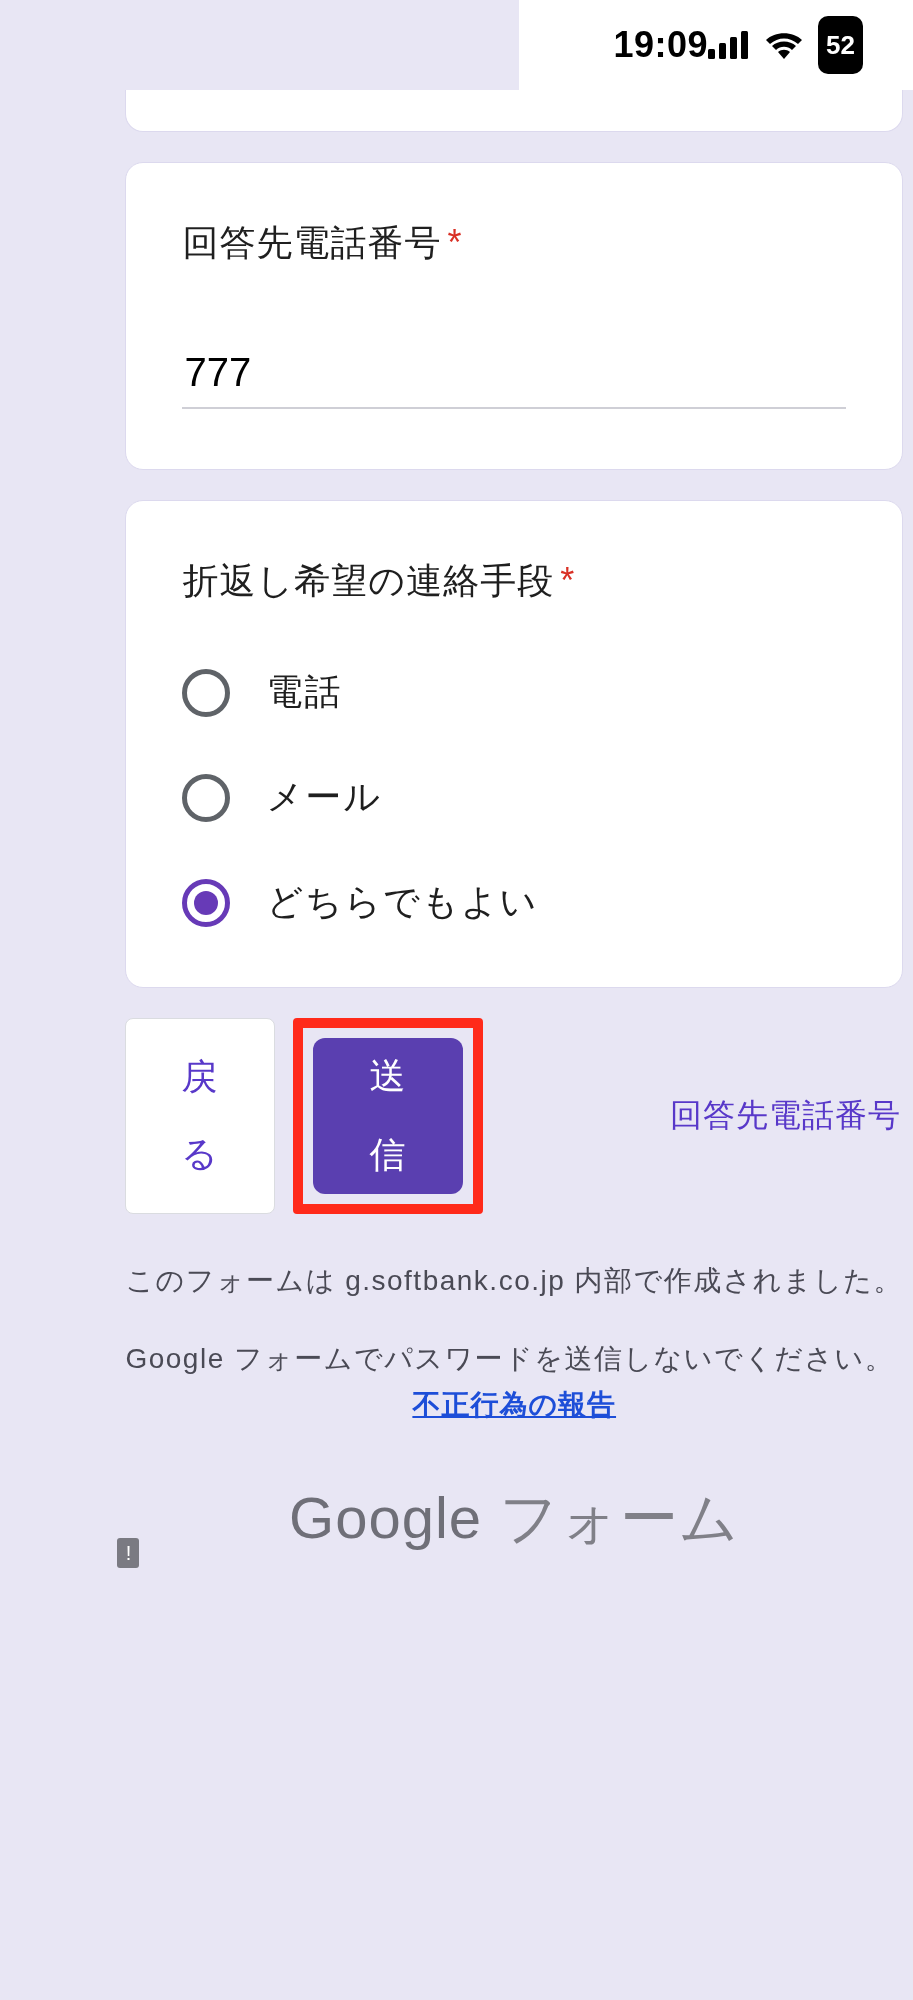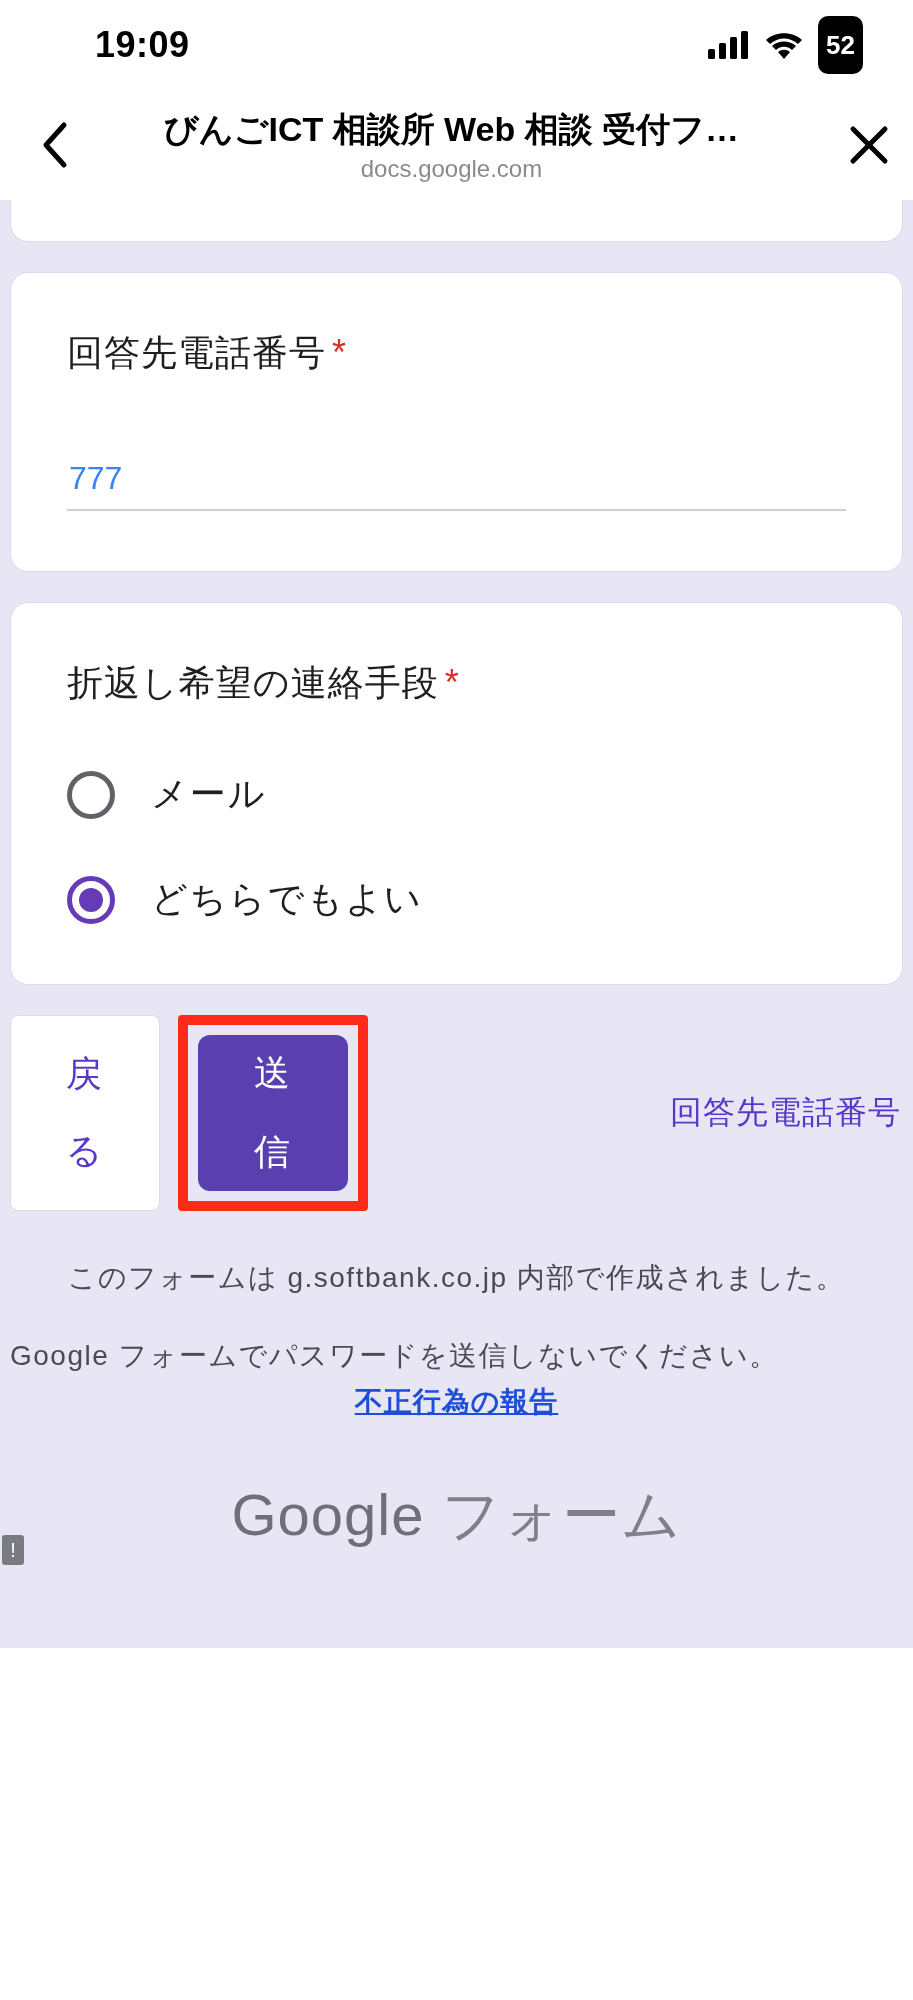--- a/index.html
+++ b/index.html
@@ -1,17 +1,17 @@
 <!DOCTYPE html>
 <html><head>
 <meta charset="utf-8">
 <style>
   * { margin: 0; padding: 0; box-sizing: border-box; }
   html, body { width: 913px; height: 2000px; font-family: -apple-system, "Hiragino Sans", "Helvetica Neue", Arial, sans-serif; background: #ffffff; }
-  .screen { width: 913px; height: 1648px; display: flex; flex-direction: column; background: #e8e6f4; }
+  .screen { width: 913px; height: 2000px; display: flex; flex-direction: column; background: #e8e6f4; align-items: flex-end; }
 
   
   .status-bar { height: 90px; background: #ffffff; display: flex; align-items: center; justify-content: space-between; padding: 0 50px 0 95px; }
   .status-time { font-size: 36px; font-weight: 700; letter-spacing: 0.5px; }
   .status-right { display: flex; align-items: center; gap: 14px; }
   .signal-icon svg, .wifi-icon svg { display: block; }
   .battery-badge { background: #000; color: #fff; border-radius: 10px; padding: 16px 8px; font-size: 26px; font-weight: 700; line-height: 1; display: inline-flex; align-items: center; }
 
   
   .nav-bar { height: 110px; background: #ffffff; display: flex; align-items: center; padding: 0 24px 0 24px; }
@@ -22,21 +22,21 @@
   .nav-close { width: 70px; display: flex; justify-content: flex-end; align-items: center; }
 
   
   .form-area { flex: 0 0 auto; }
 
   .card-stub { margin: 0 10px 30px 10px; height: 42px; background: #ffffff; border: 1px solid #dcd9ee; border-radius: 0 0 18px 18px; border-top: none; }
 
   .card { margin: 0 10px 30px 10px; background: #ffffff; border: 1px solid #dcd9ee; border-radius: 18px; padding: 56px 56px 60px 56px; }
   .card-title { font-size: 36px; color: #1f1f1f; font-weight: 400; letter-spacing: 1px; }
   .req-star { color: #d93025; margin-left: 6px; }
-  .text-input { margin-top: 78px; width: 100%; border: none; border-bottom: 2px solid #cfcfd6; font-size: 32px; padding: 4px 2px 12px 2px; outline: none; background: transparent; color: #3b82f6; }
+  .text-input { margin-top: 78px; width: 100%; border: none; border-bottom: 2px solid #cfcfd6; font-size: 40px; padding: 4px 2px 12px 2px; outline: none; background: transparent; color: #000000; }
 
   .radio-list { margin-top: 62px; display: flex; flex-direction: column; gap: 56px; }
   .radio-item { display: flex; align-items: center; gap: 36px; }
   .radio-circle { width: 48px; height: 48px; border: 5px solid #5f6368; border-radius: 50%; display: flex; align-items: center; justify-content: center; flex-shrink: 0; }
   .radio-circle.selected { border-color: #673ab7; }
   .radio-dot { width: 24px; height: 24px; background: #673ab7; border-radius: 50%; }
   .radio-label { font-size: 36px; color: #1f1f1f; letter-spacing: 2px; }
 
   
   .action-row { display: flex; align-items: stretch; padding: 0 10px; gap: 18px; }
@@ -77,54 +77,41 @@
         <svg width="40" height="28" viewBox="0 0 40 28">
             <path d="M20 28 L26 21 C22.5 18 17.5 18 14 21 Z" fill="#000"></path>
             <path d="M8 15 C14 9 26 9 32 15 L28 19 C23.5 14.8 16.5 14.8 12 19 Z" fill="#000"></path>
             <path d="M2 9 C11 0 29 0 38 9 L34 13 C26 5.5 14 5.5 6 13 Z" fill="#000"></path>
           </svg>
       </span>
       <span class="battery-badge">52</span>
     </div>
   </div>
 
-  <div class="nav-bar">
-    <div class="nav-back">
-      <svg width="28" height="48" viewBox="0 0 28 48">
-          <polyline points="24,4 6,24 24,44" fill="none" stroke="#000" stroke-width="5" stroke-linecap="round" stroke-linejoin="round"></polyline>
-        </svg>
-    </div>
-    <div class="nav-center">
-      <div class="nav-title">びんごICT 相談所 Web 相談 受付フ…</div>
-      <div class="nav-sub">docs.google.com</div>
-    </div>
-    <div class="nav-close">
-      <svg width="40" height="40" viewBox="0 0 40 40">
-          <line x1="4" y1="4" x2="36" y2="36" stroke="#000" stroke-width="5" stroke-linecap="round"></line>
-          <line x1="36" y1="4" x2="4" y2="36" stroke="#000" stroke-width="5" stroke-linecap="round"></line>
-        </svg>
-    </div>
-  </div>
 
   <div class="form-area">
 
     <div class="card-stub"></div>
 
     <div class="card">
       <div class="card-title">
         <span>回答先電話番号</span><span class="req-star">*</span>
       </div>
       <input class="text-input" type="text" value="777" style="">
     </div>
 
     <div class="card">
       <div class="card-title">
         <span>折返し希望の連絡手段</span><span class="req-star">*</span>
       </div>
       <div class="radio-list">
+        <div class="radio-item">
+          <span class="radio-circle"></span>
+          <span class="radio-label">電話</span>
+        </div>
         <div class="radio-item">
           <span class="radio-circle"></span>
           <span class="radio-label">メール</span>
         </div>
         <div class="radio-item">
           <span class="radio-circle selected">
               <span class="radio-dot"></span>
             </span>
           <span class="radio-label">どちらでもよい</span>
         </div>

